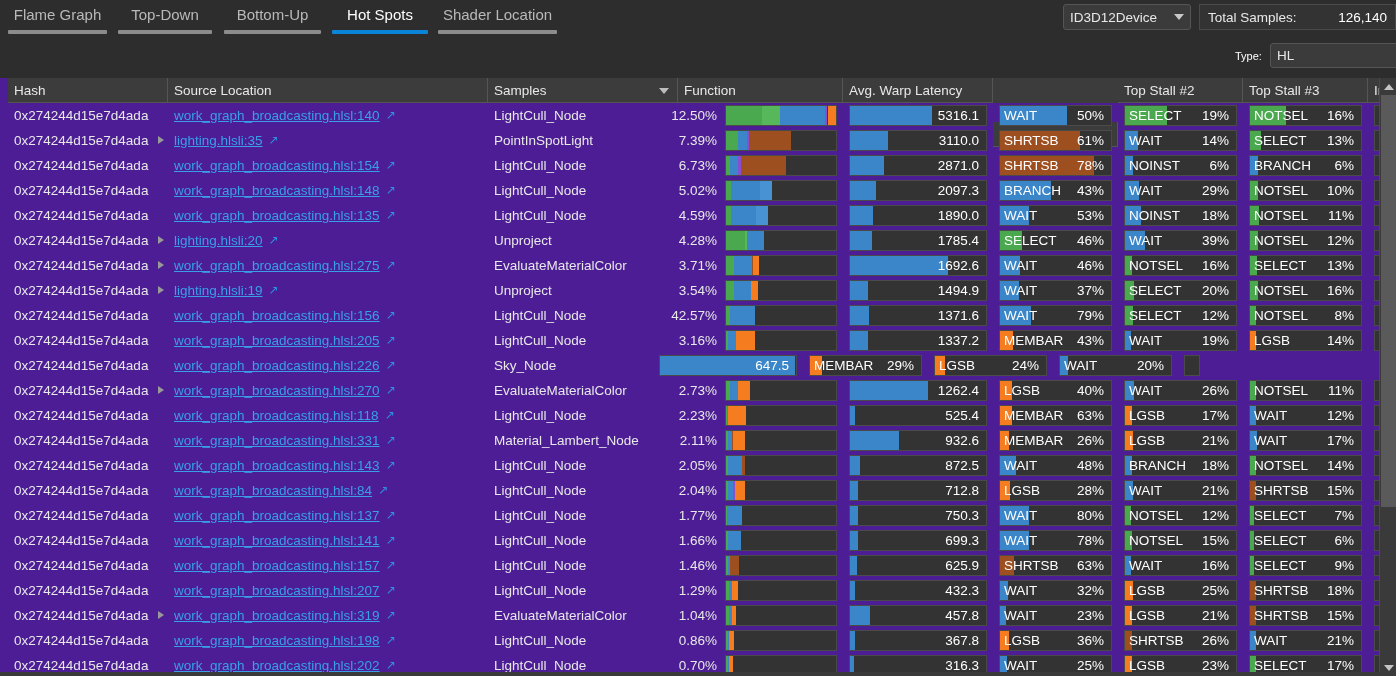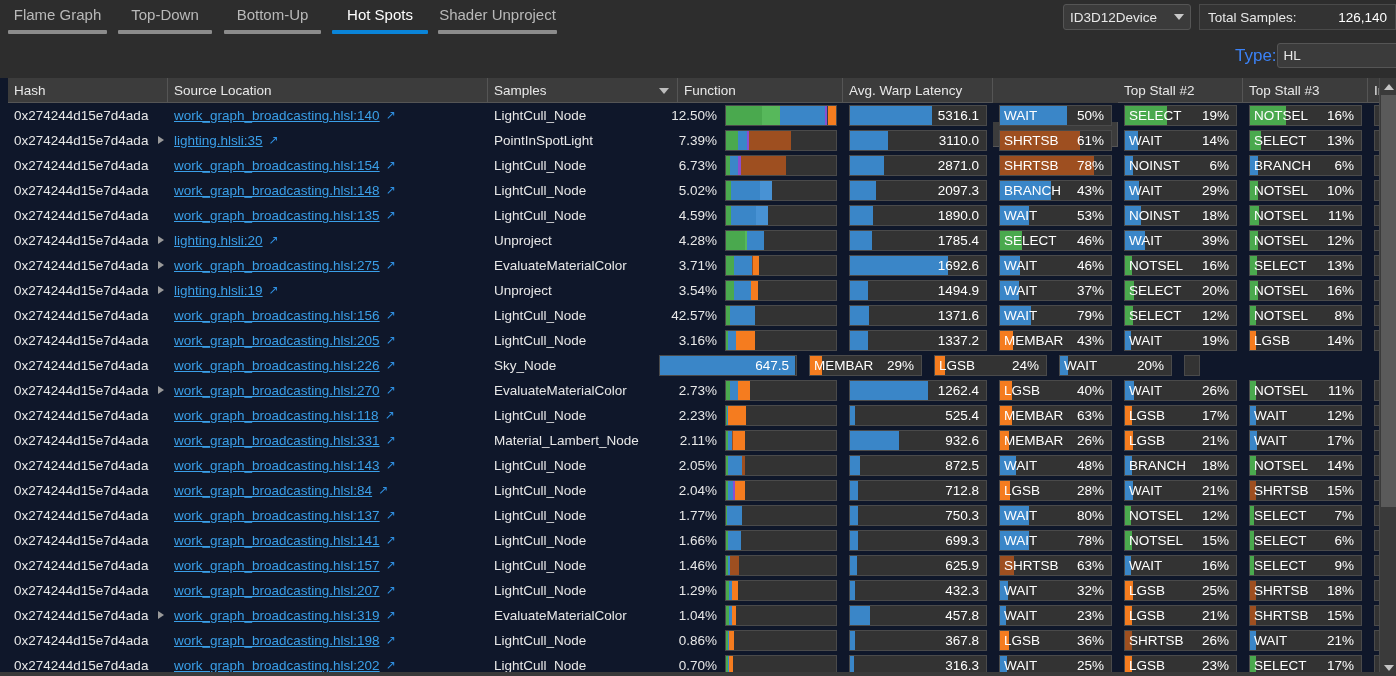--- a/index.html
+++ b/index.html
@@ -46,31 +46,31 @@
     background: #333; border: 1px solid #4a4a4a;
     display: flex; align-items: center; padding: 0 8px;
   }
   #total-samples .tslabel { font-size: 13.5px; color: #e8e8e8; }
   #total-samples .tsval { font-size: 13.5px; color: #ffffff; margin-left: auto; }
 
   #type-row {
     position: absolute; left: 1235px; top: 43px; height: 25px;
     display: flex; align-items: center;
   }
-  #type-label { font-size: 17px; color: #3b82f6; }
+  #type-label { font-size: 11px; color: #ffffff; margin-right: 8px; }
   #type-select {
     width: 156px; height: 25px; background: #3b3b3b; border: 1px solid #555;
     border-radius: 3px; display: flex; align-items: center; padding: 0 6px; cursor: pointer;
   }
   #type-select .dval { font-size: 13.5px; color: #e8e8e8; flex: 1; }
 
   
   #grid {
     position: absolute; left: 0; top: 78px; width: 1396px; height: 598px;
-    background: #0f172a; overflow: hidden; padding-left: 39px;
+    background: #4c1d95; overflow: hidden; padding-left: 39px;
   }
   #leftgrip {
     position: absolute; left: 0; top: 78px; width: 8px; height: 598px;
     background: #343434; border-right: 1px solid #3f3f3f;
   }
   #leftgrip .dots {
     position: absolute; left: 2px; top: 252px; width: 4px; height: 38px;
     background: repeating-linear-gradient(to bottom,#7a7a7a 0 3px,transparent 3px 6px);
   }
 
@@ -184,21 +184,21 @@
       </div>
       <div class="tab" style="left: 224px; width: 97px;">
         <div class="tlabel">Bottom-Up</div>
         <div class="tbar"></div>
       </div>
       <div class="tab active" style="left: 332px; width: 96px;">
         <div class="tlabel">Hot Spots</div>
         <div class="tbar"></div>
       </div>
       <div class="tab" style="left: 438px; width: 119px;">
-        <div class="tlabel">Shader Unproject</div>
+        <div class="tlabel">Shader Location</div>
         <div class="tbar"></div>
       </div>
     </div>
 
   <div id="device-select">
     <span class="dval">ID3D12Device</span>
     <span class="caret-dn"></span>
   </div>
   <div id="total-samples">
     <span class="tslabel">Total Samples:</span>

